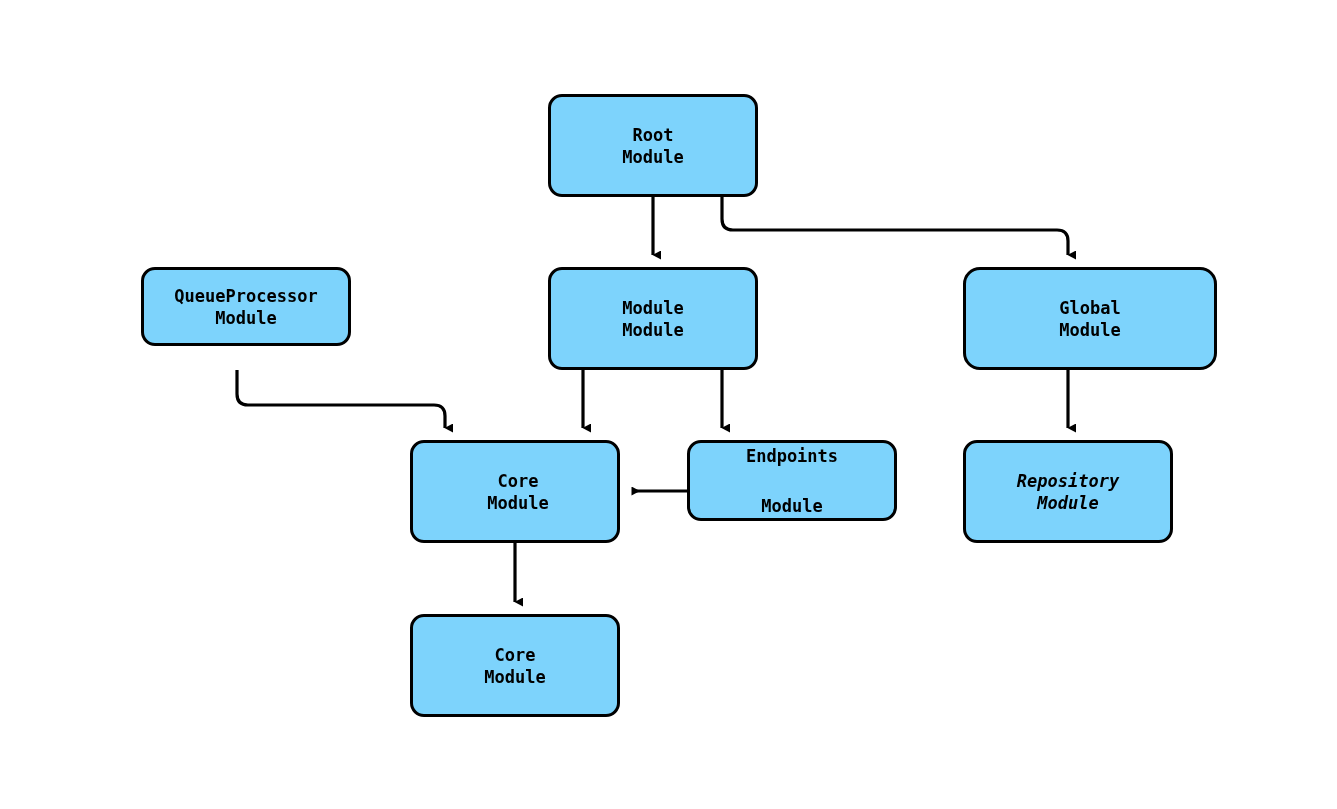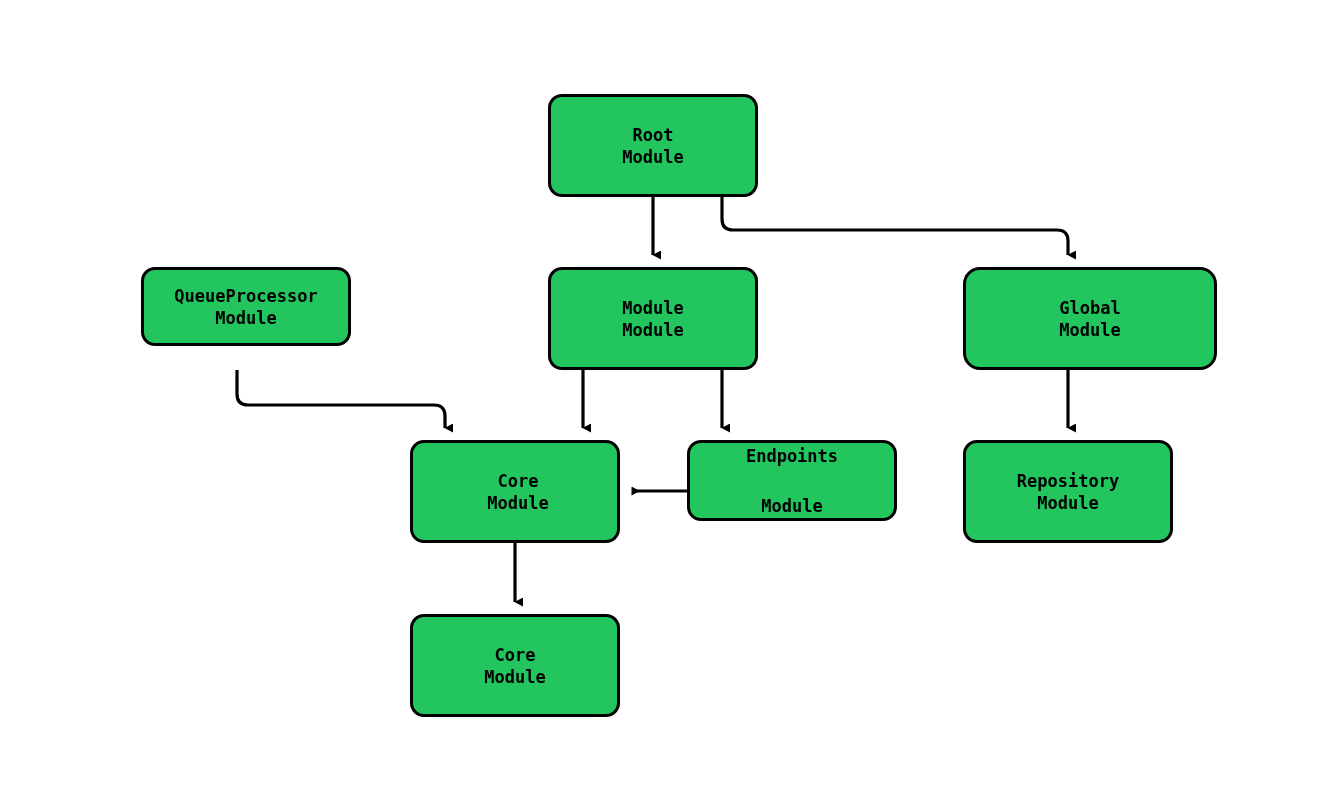--- a/index.html
+++ b/index.html
@@ -25,21 +25,21 @@
     left: 0;
     top: 0;
     width: 1337px;
     height: 809px;
   }
   .node {
     position: absolute;
     box-sizing: border-box;
     border: 3px solid #000000;
     border-radius: 14px;
-    background: #22c55e;
+    background: #7dd3fc;
     display: flex;
     flex-direction: column;
     align-items: center;
     justify-content: center;
     z-index: 2;
   }
   .node-line {
     font-family: "DejaVu Sans Mono", "Liberation Mono", monospace;
     font-size: 17px;
     font-weight: bold;
@@ -109,21 +109,21 @@
   <div class="node" style="left:410px; top:440px; width:210px; height:103px;padding-left:6px;">
     <div class="node-line">Core</div>
     <div class="node-line">Module</div>
   </div>
 
   <div class="node" style="left:687px; top:440px; width:210px; height:81px;gap:28px;">
     <div class="node-line">Endpoints</div>
     <div class="node-line">Module</div>
   </div>
 
-  <div class="node" style="left:963px; top:440px; width:210px; height:103px;">
+  <div class="node" style="left:963px; top:440px; width:210px; height:103px;font-style:italic;">
     <div class="node-line">Repository</div>
     <div class="node-line">Module</div>
   </div>
 
   <div class="node" style="left:410px; top:614px; width:210px; height:103px;">
     <div class="node-line">Core</div>
     <div class="node-line">Module</div>
   </div>
 
 </div>

